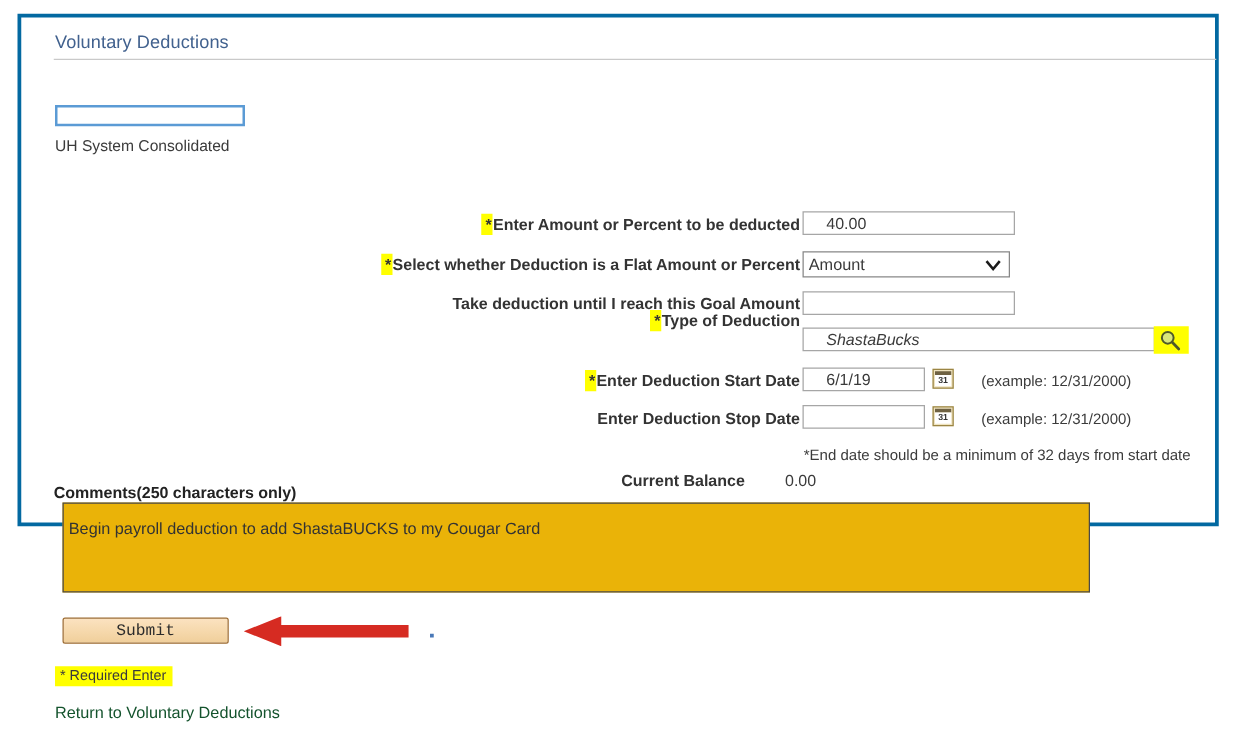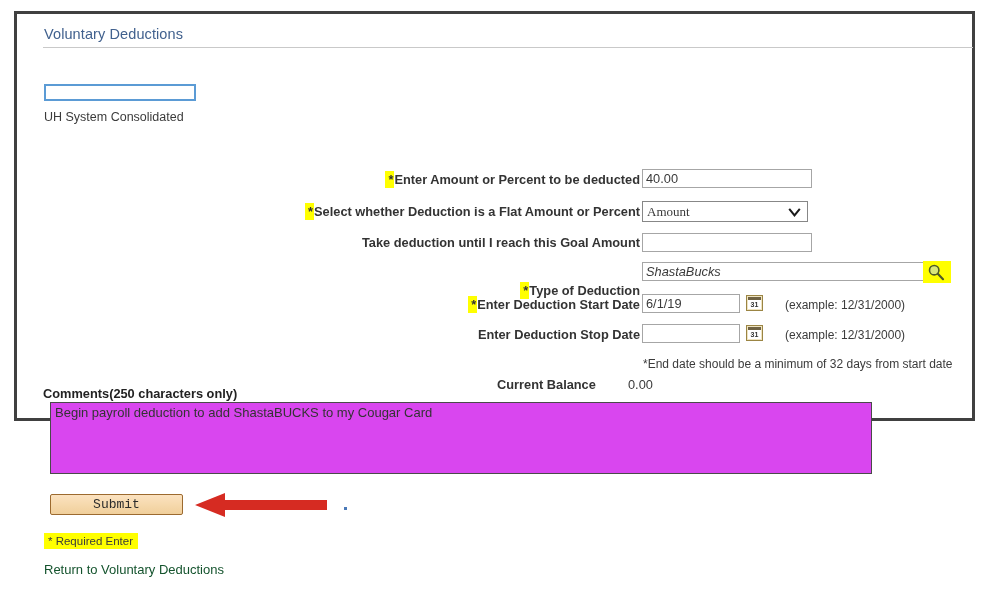--- a/index.html
+++ b/index.html
@@ -21,21 +21,21 @@
     height: 602px;
     background: #ffffff;
   }
   
   .blue-frame {
     position: absolute;
     left: 14px;
     top: 11px;
     width: 961px;
     height: 410px;
-    border: 3px solid #404040;
+    border: 3px solid #0369a1;
     box-sizing: border-box;
     background: #ffffff;
   }
   .inner {
     position: absolute;
     left: 0; top: 0;
     width: 100%;
     height: 100%;
   }
 
@@ -110,31 +110,31 @@
   }
 
   .fin {
     position: absolute;
     box-sizing: border-box;
     border: 1px solid #a6a6a6;
     background: #ffffff;
     font-family: "Liberation Sans", sans-serif;
     font-size: 12.8px;
     color: #3a3a3a;
-    padding: 0 3px;
+    padding: 0 18px;
     height: 19px;
     line-height: 18px;
     outline: none;
   }
   .fsel {
     position: absolute;
     box-sizing: border-box;
     border: 1px solid #878787;
     background: #ffffff;
-    font-family: Liberation Serif, serif;
+    font-family: Liberation Sans, sans-serif;
     font-size: 13px;
     color: #3a3a3a;
     height: 21px;
     line-height: 19px;
     padding: 0 3px;
   }
   .fsel .selval {
     position: absolute;
     left: 4px;
     top: 0;
@@ -230,25 +230,25 @@
     white-space: nowrap;
   }
   .comments-box {
     position: absolute;
     left: 33px;
     top: 388px;
     width: 822px;
     height: 72px;
     border: 1px solid #4a4a4a;
     box-sizing: border-box;
-    background: #d946ef;
+    background: #eab308;
     font-family: "Liberation Sans", sans-serif;
     font-size: 13px;
     color: #333333;
-    padding: 2px 4px;
+    padding: 12px 4px;
     resize: none;
     outline: none;
     line-height: 16px;
   }
 
   
   .submit-btn {
     position: absolute;
     left: 33px;
     top: 480px;
@@ -331,21 +331,21 @@
         <svg class="caret" viewBox="0 0 14 14">
           <polyline points="2,4 7,10 12,4" fill="none" stroke="#1b1b1b" stroke-width="2.2" stroke-linecap="square"></polyline>
         </svg>
       </div>
 
       <div class="frow" style="left:250px; top:218px; width:373px;">
         <div class="flabel"><span class="star" style="background:transparent;"></span><span>Take deduction until I reach this Goal Amount</span></div>
       </div>
       <input class="fin" style="left: 625px; top: 219px; width: 170px;" value="">
 
-      <div class="frow" style="left:400px; top:266px; width:223px;">
+      <div class="frow" style="left:400px; top:232px; width:223px;">
         <div class="flabel"><span class="star">*</span><span>Type of Deduction</span></div>
       </div>
       <input class="fin" style="left: 625px; top: 248px; width: 282px; font-style: italic;" value="ShastaBucks">
       <div class="lookup" style="left:906px; top:247px;">
         <svg width="18" height="18" viewBox="0 0 18 18">
           <circle cx="7.2" cy="7.2" r="4.7" fill="#d9e67a" stroke="#4e5a2a" stroke-width="1.6"></circle>
           <line x1="10.8" y1="10.8" x2="16" y2="16.2" stroke="#4e5a2a" stroke-width="2.2" stroke-linecap="round"></line>
         </svg>
       </div>
 

